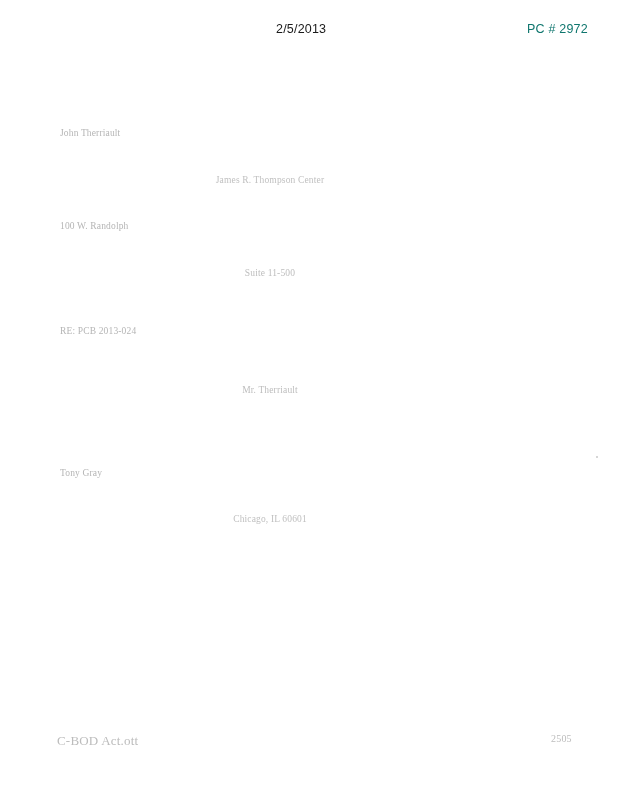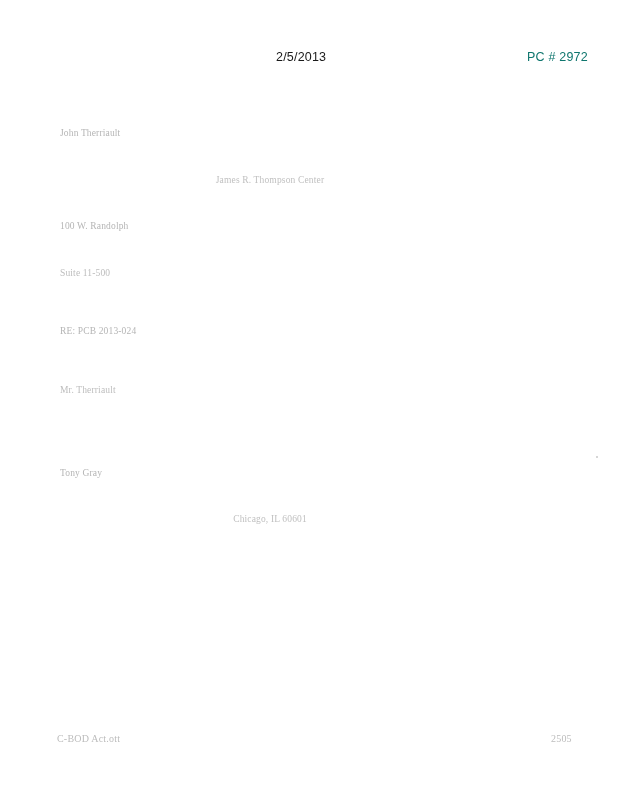--- a/index.html
+++ b/index.html
@@ -24,21 +24,20 @@
     background: #ffffff;
   }
 
   
   .header-row {
     position: absolute;
     top: 22px;
     left: 0;
     width: 618px;
     height: 20px;
-    margin-top: 28px;
   }
   .hdr-date {
     position: absolute;
     left: 276px;
     top: 0;
     font-family: "Liberation Sans", sans-serif;
     font-size: 12.5px;
     color: #1a1a1a;
     letter-spacing: 0.2px;
     white-space: nowrap;
@@ -73,40 +72,40 @@
     height: 12px;
   }
   .letter-body .line {
     white-space: nowrap;
     margin-top: 34px;
   }
 
   
   .fade-a { color: #b5b5b5; }
   .fade-b { color: #c0c0c0; text-align: center; }
-  .fade-c { color: #bdbdbd; }
+  .fade-c { color: #bdbdbd; text-align: center; }
 
   
   .speck {
     position: absolute;
     left: 596px;
     top: 456px;
     width: 2px;
     height: 2px;
     background: #c9c9c9;
     border-radius: 50%;
   }
 
   
   .footer-left {
     position: absolute;
     left: 57px;
     top: 733px;
     font-family: "Liberation Serif", serif;
-    font-size: 10px;
+    font-size: 13px;
     color: #bcbcbc;
     letter-spacing: 0.2px;
     white-space: nowrap;
   }
   .footer-right {
     position: absolute;
     left: 551px;
     top: 733px;
     font-family: "Liberation Serif", serif;
     font-size: 10px;

